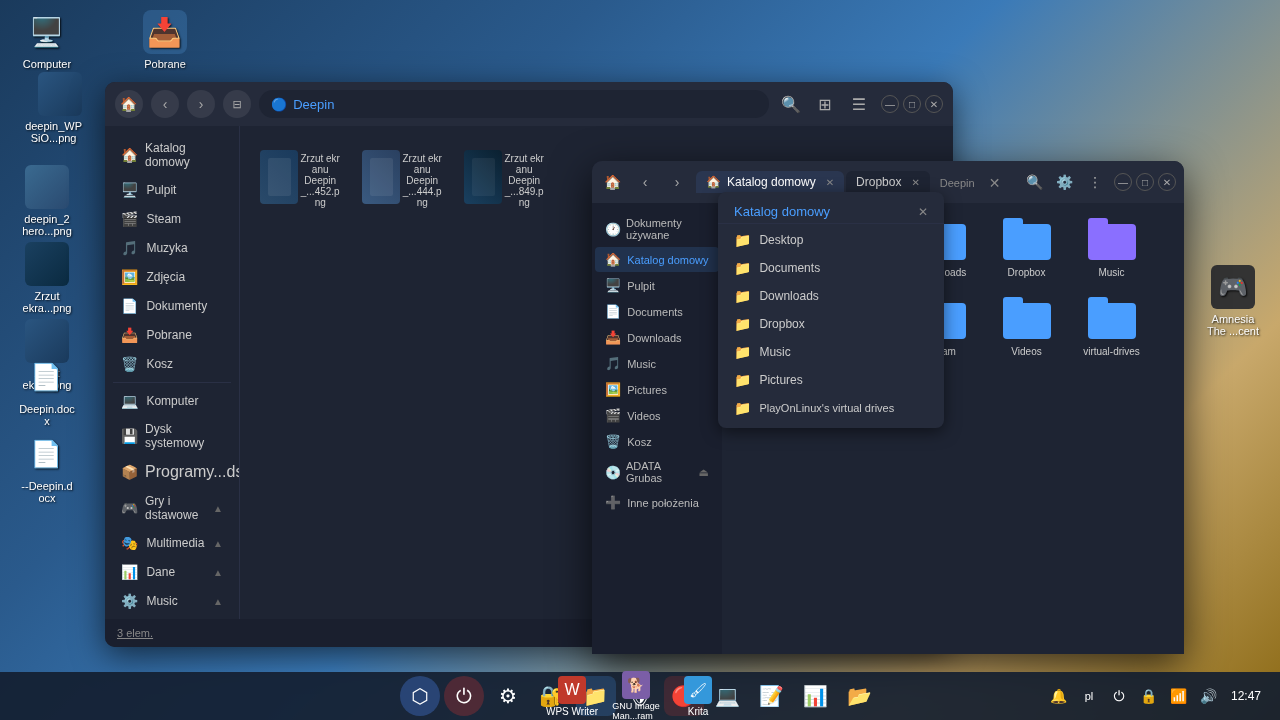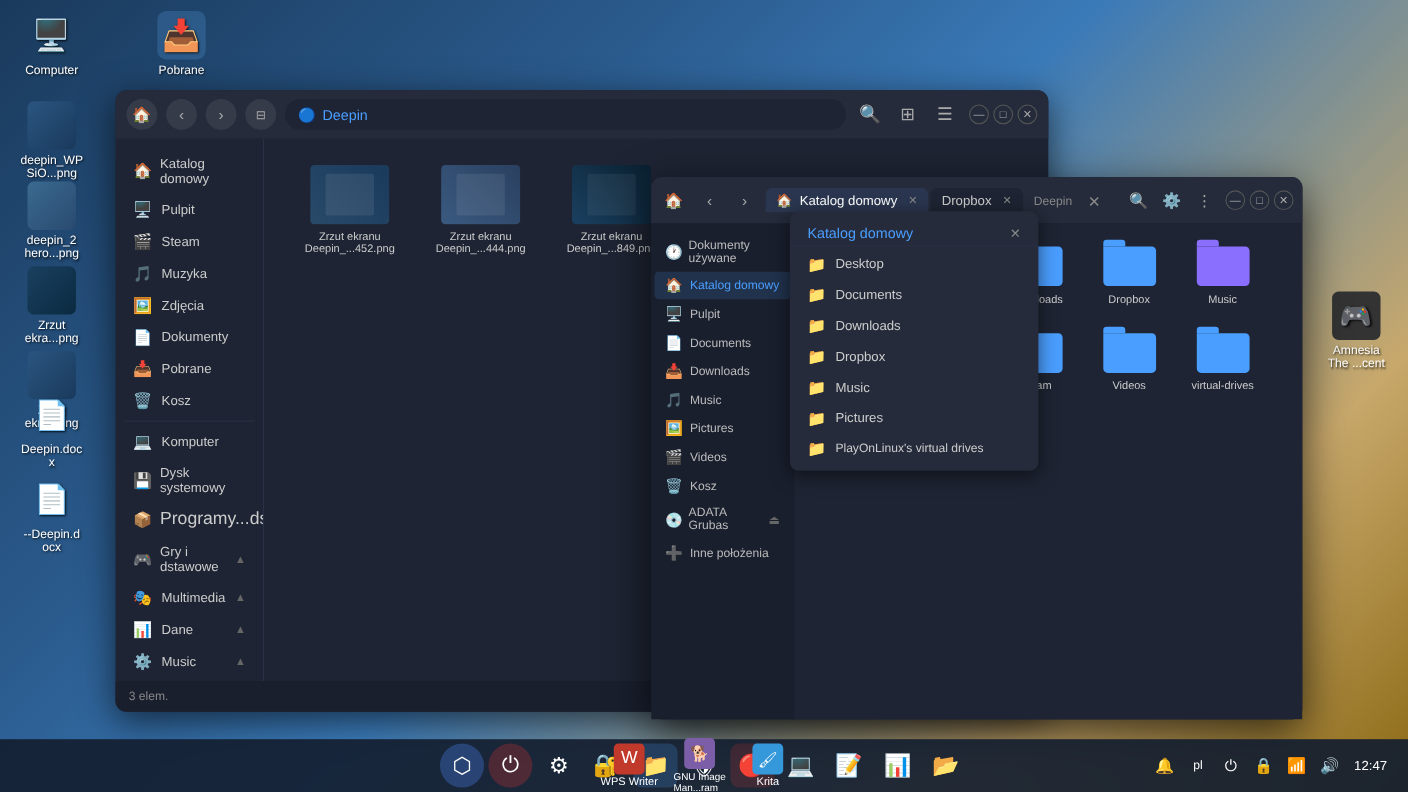--- a/index.html
+++ b/index.html
@@ -219,27 +219,26 @@
       flex: 1;
       padding: 16px;
       display: flex;
       flex-wrap: wrap;
       gap: 12px;
       align-content: flex-start;
       overflow-y: auto;
     }
     .fm-file-item {
       display: flex;
-      flex-direction: column;
+      flex-direction: row;
       align-items: center;
       width: 90px;
       cursor: pointer;
       border-radius: 6px;
       padding: 8px 4px;
-      margin-left: 17px;
     }
     .fm-file-thumb {
       width: 72px;
       height: 54px;
       border-radius: 4px;
       overflow: hidden;
       background: #2a3045;
       margin-bottom: 6px;
       display: flex;
       align-items: center;
@@ -253,20 +252,21 @@
     }
     .fm-statusbar {
       height: 28px;
       background: #1a1f2e;
       border-radius: 0 0 10px 10px;
       display: flex;
       align-items: center;
       padding: 0 12px;
       color: #888;
       font-size: 11px;
+      text-decoration: underline;
     }
 
     
     .thumb-1 { background: linear-gradient(135deg, #2a5580 0%, #1a3a5c 100%); }
     .thumb-2 { background: linear-gradient(135deg, #3a6a90 0%, #2a4a70 100%); }
     .thumb-3 { background: linear-gradient(135deg, #1a4060 0%, #0a2a40 100%); }
 
     
     .fm-window2 {
       position: absolute;
@@ -468,21 +468,21 @@
 <div class="desktop">
 
   <div class="desktop-icon di-computer" style="position:absolute; top:10px; left:12px;">
     <div class="icon-img">🖥️</div>
     <span>Computer</span>
   </div>
   <div class="desktop-icon" style="position:absolute; top:10px; left:130px;">
     <div class="icon-img" style="background:rgba(100,180,255,0.2); border-radius:8px;">📥</div>
     <span>Pobrane</span>
   </div>
-  <div class="desktop-icon" style="position:absolute; top:92px; left:12px;">
+  <div class="desktop-icon" style="position:absolute; top:72px; left:12px;align-items:flex-end;">
     <div class="icon-img thumb-1" style="font-size:12px;"></div>
     <span>deepin_WP<br>SiO...png</span>
   </div>
   <div class="desktop-icon" style="position:absolute; top:165px; left:12px;">
     <div class="icon-img thumb-2" style="font-size:12px;"></div>
     <span>deepin_2<br>hero...png</span>
   </div>
   <div class="desktop-icon" style="position:absolute; top:242px; left:12px;">
     <div class="icon-img thumb-3" style="font-size:12px;"></div>
     <span>Zrzut<br>ekra...png</span>

